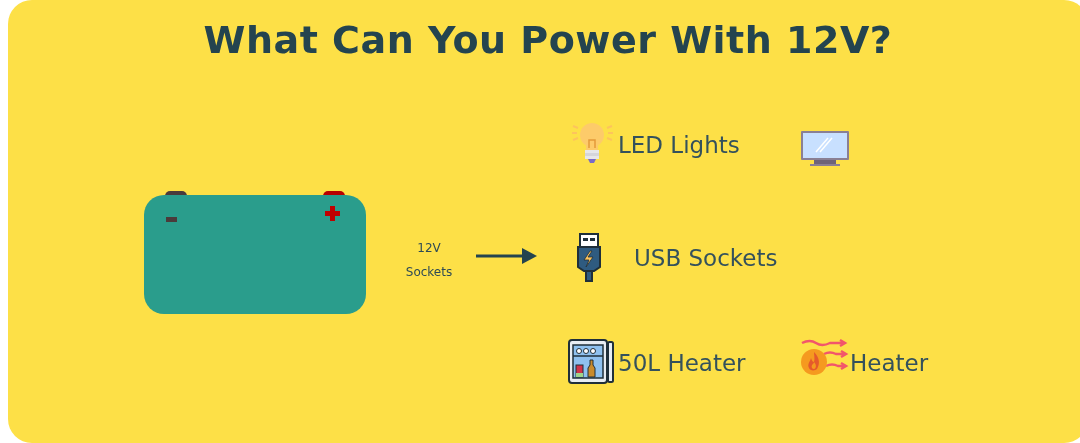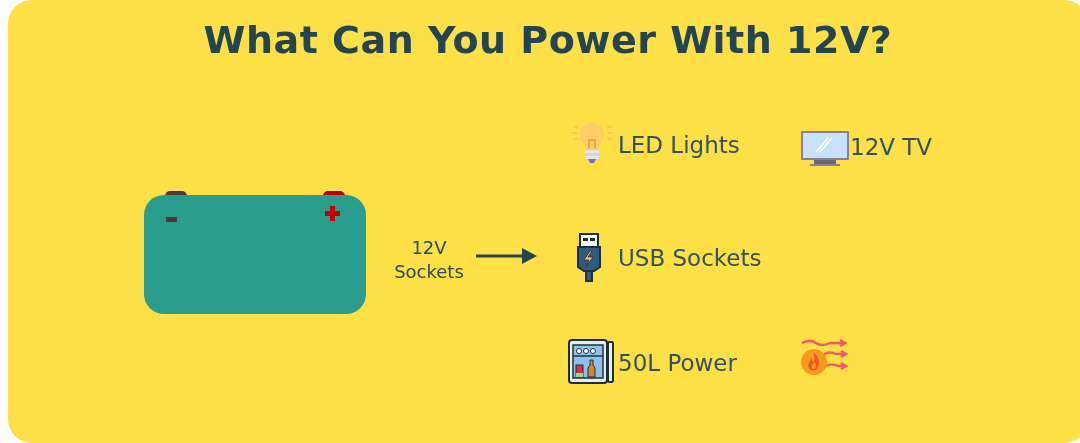--- a/index.html
+++ b/index.html
@@ -6,21 +6,21 @@
     body { width: 1080px; height: 443px; position: relative; overflow: hidden; font-family: "Liberation Sans", sans-serif; }
     .card { position: absolute; left: 8px; top: 0; width: 1080px; height: 443px; background: #fde047; border-radius: 24px; }
     .title { position: absolute; left: 0; top: 18px; width: 1080px; text-align: center; font-size: 38px; font-weight: bold; color: #24444f; letter-spacing: 0.5px; font-family: "DejaVu Sans", sans-serif; }
     .battery { position: absolute; left: 136px; top: 195px; width: 222px; height: 119px; background: #2a9d8c; border-radius: 20px; }
     .term { position: absolute; top: 191px; width: 22px; height: 8px; border-radius: 5px 5px 0 0; }
     .term.neg { left: 157px; background: #4a3b3b; }
     .term.pos { left: 315px; background: #b80000; }
     .minus { position: absolute; left: 158px; top: 217px; width: 11px; height: 5px; background: #4a3b3b; }
     .plus-h { position: absolute; left: 317px; top: 211px; width: 15px; height: 5px; background: #c00000; }
     .plus-v { position: absolute; left: 322px; top: 206px; width: 5px; height: 15px; background: #c00000; }
-    .batt-label { position: absolute; left: 376px; top: 236px; width: 90px; text-align: center; font-size: 18px; color: #2d4a55; line-height: 24px; font-family: "DejaVu Sans", sans-serif; }
+    .batt-label { position: absolute; left: 376px; top: 236px; width: 90px; text-align: center; font-size: 12px; color: #2d4a55; line-height: 24px; font-family: "DejaVu Sans", sans-serif; }
     .arrow { position: absolute; left: 466px; top: 246px; }
     .item { position: absolute; display: flex; align-items: center; }
     .item .icon { width: 50px; height: 50px; display: block; }
     .item .label { font-size: 23px; color: #34515c; font-family: "DejaVu Sans", sans-serif; font-weight: normal; white-space: nowrap; }
   </style>
 </head>
 <body>
 
 <div class="card">
   <div class="title">What Can You Power With 12V?</div>
@@ -63,24 +63,23 @@
 
   <div class="item" style="left:792px; top:122px;">
     <svg class="icon" viewBox="0 0 50 50">
       <rect x="1" y="9" width="48" height="29" fill="#8a8094" rx="1"></rect>
       <rect x="3" y="11" width="44" height="25" fill="#c8e0ff"></rect>
       <line x1="16" y1="30" x2="28" y2="16" stroke="#ffffff" stroke-width="1.5"></line>
       <line x1="20" y1="30" x2="32" y2="16" stroke="#ffffff" stroke-width="1.5"></line>
       <rect x="14" y="38" width="22" height="4" fill="#6e6478"></rect>
       <rect x="10" y="42" width="30" height="2" fill="#8a8094"></rect>
     </svg>
-    <span class="label">12V TV</span>
   </div>
 
-  <div class="item" style="left:560px; top:233px;">
+  <div class="item" style="left:560px; top:233px;gap:16px;">
     <svg class="icon" viewBox="0 0 50 50">
       <rect x="12" y="1" width="18" height="13" fill="#ffffff" stroke="#1f2f3a" stroke-width="2"></rect>
       <rect x="15" y="5" width="5" height="3" fill="#1f2f3a"></rect>
       <rect x="22" y="5" width="5" height="3" fill="#1f2f3a"></rect>
       <path d="M10 14 L32 14 L32 34 L26 38 L16 38 L10 34 Z" fill="#2f5b80" stroke="#1f2f3a" stroke-width="2"></path>
       <polygon points="22,18 16,27 21,27 18,34 25,24 20,24 24,18" fill="#fdc45c" stroke="#1f2f3a" stroke-width="0.8"></polygon>
       <rect x="18" y="38" width="6" height="10" fill="#2f5b80" stroke="#1f2f3a" stroke-width="2"></rect>
     </svg>
     <span class="label">USB Sockets</span>
   </div>
@@ -92,29 +91,30 @@
       <rect x="5" y="7" width="30" height="33" fill="#8fc1ef" stroke="#1f2f3a" stroke-width="1.5"></rect>
       <circle cx="11" cy="13" r="2.5" fill="#ffffff" stroke="#1f2f3a" stroke-width="1"></circle>
       <circle cx="18" cy="13" r="2.5" fill="#ffffff" stroke="#1f2f3a" stroke-width="1"></circle>
       <circle cx="25" cy="13" r="2.5" fill="#ffffff" stroke="#1f2f3a" stroke-width="1"></circle>
       <line x1="5" y1="18" x2="35" y2="18" stroke="#1f2f3a" stroke-width="1.5"></line>
       <rect x="8" y="27" width="7" height="12" fill="#d2334a" stroke="#1f2f3a" stroke-width="1"></rect>
       <rect x="8" y="35" width="7" height="4" fill="#9fd48a"></rect>
       <path d="M22 22 L25 22 L25 27 L27 30 L27 39 L20 39 L20 30 L22 27 Z" fill="#c98b2c" stroke="#1f2f3a" stroke-width="1"></path>
       <rect x="40" y="4" width="5" height="40" rx="1.5" fill="#e8edf3" stroke="#1f2f3a" stroke-width="2"></rect>
     </svg>
-    <span class="label">50L Power</span>
+    <span class="label">50L Heater</span>
   </div>
 
   <div class="item" style="left:792px; top:338px;">
     <svg class="icon" viewBox="0 0 50 50">
       <path d="M2 5 Q10 1 16 5 T30 5 L44 5" stroke="#f2566b" stroke-width="2.5" fill="none"></path>
       <polyline points="40,2 45,5 40,8" stroke="#f2566b" stroke-width="2.5" fill="none"></polyline>
       <path d="M24 16 Q30 13 36 16 L45 16" stroke="#f2566b" stroke-width="2.5" fill="none"></path>
       <polyline points="41,13 46,16 41,19" stroke="#f2566b" stroke-width="2.5" fill="none"></polyline>
       <path d="M26 28 Q32 25 38 28 L45 28" stroke="#f2566b" stroke-width="2.5" fill="none"></path>
       <polyline points="41,25 46,28 41,31" stroke="#f2566b" stroke-width="2.5" fill="none"></polyline>
       <circle cx="14" cy="24" r="13" fill="#f59a1f"></circle>
       <path d="M14 14 C20 20 20 26 17 31 C15 33 10 33 9 30 C7 26 10 24 11 20 C12 23 13 24 14 24 C15 21 14 17 14 14 Z" fill="#e55a2b"></path>
       <path d="M14 24 C17 27 16 31 14 31 C12 31 11 29 12 27 C13 26 14 25 14 24 Z" fill="#f59a1f"></path>
     </svg>
+    <span class="label">Heater</span>
   </div>
 </div>
 
 </body></html>

